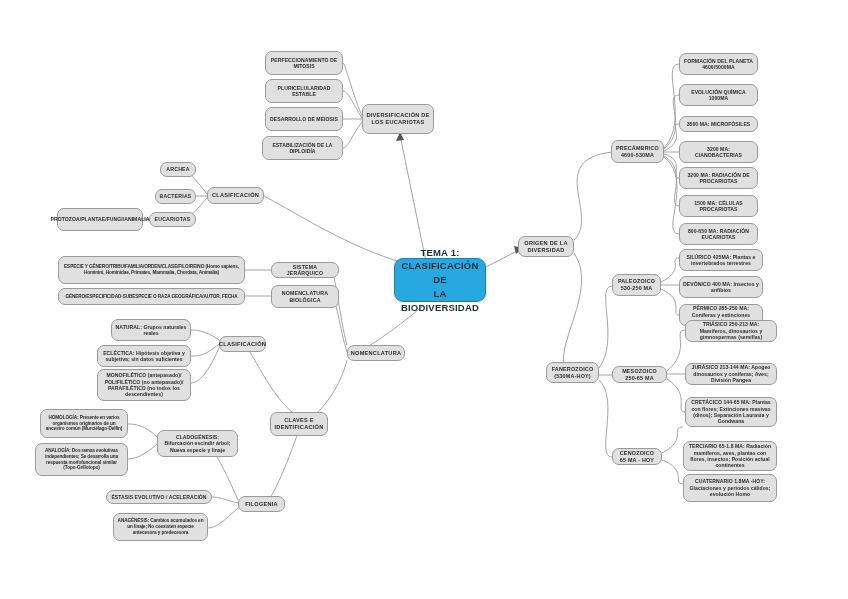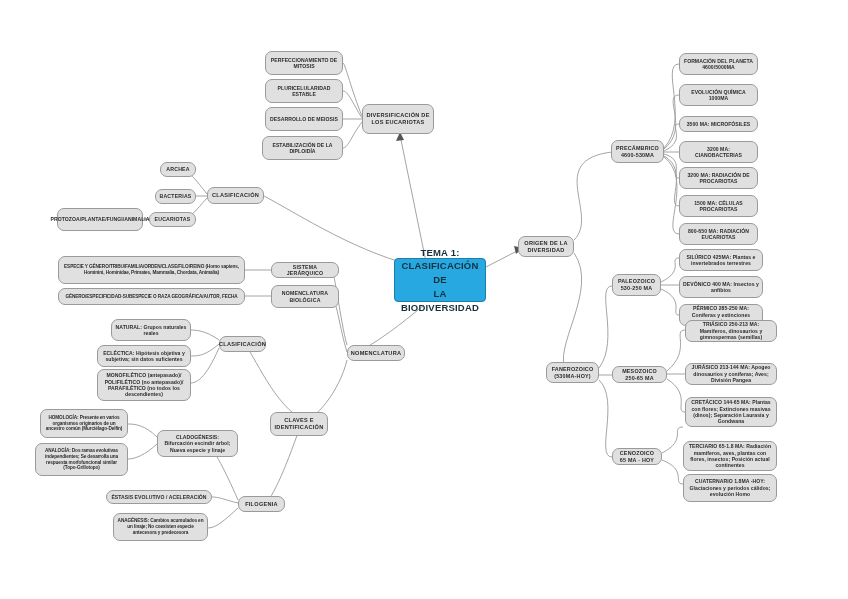--- a/index.html
+++ b/index.html
@@ -34,21 +34,21 @@
     justify-content: center;
     text-align: center;
     line-height: 1.25;
     padding: 2px 3px;
     letter-spacing: -0.1px;
     z-index: 2;
   }
   .node.root {
     background: #28a8e0;
     border: 1px solid #1b7fae;
-    border-radius: 4px;
+    border-radius: 9px;
     color: #14303d;
     font-size: 9.5px;
     font-weight: 600;
     letter-spacing: 0.2px;
     line-height: 1.45;
   }
   .node.hub {
     font-size: 5.6px;
     font-weight: 700;
     letter-spacing: 0.25px;

